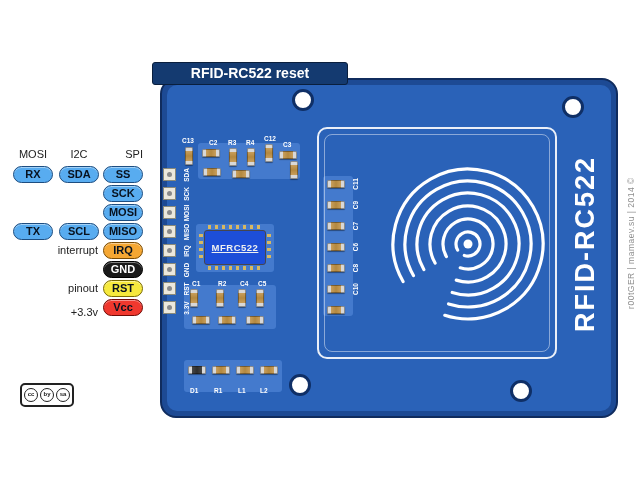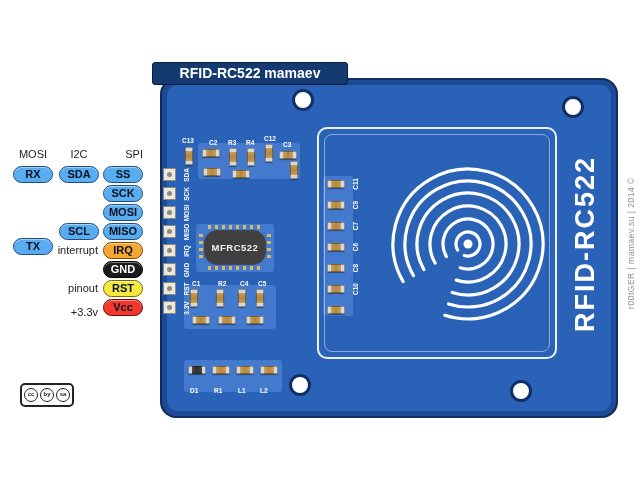--- a/index.html
+++ b/index.html
@@ -25,23 +25,23 @@
         text-shadow:0 0 2px #666;z-index:5;}
 
   
   .pin{position:absolute;left:163px;width:13px;height:13px;background:#ece8dc;
        border:1px solid #8a8a7a;box-sizing:border-box;z-index:3;}
   .pin::after{content:'';position:absolute;left:3px;top:3px;width:5px;height:5px;border-radius:50%;background:#8a8a8a;}
   .vlabel{position:absolute;color:#ffffff;font-weight:bold;font-size:6.5px;white-space:nowrap;
        transform:translate(-50%,-50%) rotate(-90deg);z-index:3;}
 
   
-  .chip{position:absolute;left:204px;top:230px;width:62px;height:35px;background:#404040;
-       border:1px solid #45454f;border-radius:13px;color:#f0f0f0;box-sizing:border-box;
-       font:bold 9.5px/33px "Liberation Sans",sans-serif;text-align:center;z-index:4;letter-spacing:0.5px;}
+  .chip{position:absolute;left:204px;top:230px;width:62px;height:35px;background:#1d4ed8;
+       border:1px solid #45454f;border-radius:3px;color:#f0f0f0;box-sizing:border-box;
+       font:bold 9.5px/33px "Liberation Sans",sans-serif;text-align:center;z-index:4;letter-spacing:0.5px;text-decoration:underline;}
   .chip-pins{position:absolute;background:repeating-linear-gradient(90deg,#d8b860 0 3px,transparent 3px 7px);
        height:4px;z-index:3;}
   .chip-pins.side{background:repeating-linear-gradient(180deg,#d8b860 0 3px,transparent 3px 7px);
        width:4px;height:26px;}
 
   
   .smd{position:absolute;width:18px;height:8px;border-radius:1.5px;z-index:3;
        background:linear-gradient(90deg,#d8d8d8 0 16%,#caa05e 16%,#b3883f 50%,#caa05e 84%,#d8d8d8 84%);
        box-shadow:0 1px 1px rgba(0,0,0,0.4);border:0.5px solid rgba(0,0,0,0.35);box-sizing:border-box;}
   .smd.v{width:8px;height:18px;
@@ -189,35 +189,35 @@
 
   <div class="smd dark" style="left:188px;top:366px;"></div>
   <div class="smd" style="left:212px;top:366px;"></div>
   <div class="smd" style="left:236px;top:366px;"></div>
   <div class="smd" style="left:260px;top:366px;"></div>
   <span class="clabel" style="left:190px;top:387px;">D1</span>
   <span class="clabel" style="left:214px;top:387px;">R1</span>
   <span class="clabel" style="left:238px;top:387px;">L1</span>
   <span class="clabel" style="left:260px;top:387px;">L2</span>
 
-  <div class="titlebox">RFID-RC522 mamaev</div>
+  <div class="titlebox">RFID-RC522 reset</div>
 
 
   <span class="colhead" style="left:13px;top:148px;">MOSI</span>
   <span class="colhead" style="left:59px;top:148px;">I2C</span>
   <span class="colhead" style="left:103px;top:148px;text-align:right;">SPI</span>
 
   <div class="pill blue" style="left:13px;top:166px;">RX</div>
   <div class="pill blue" style="left:59px;top:166px;">SDA</div>
   <div class="pill blue" style="left:103px;top:166px;">SS</div>
 
   <div class="pill blue" style="left:103px;top:185px;">SCK</div>
   <div class="pill blue" style="left:103px;top:204px;">MOSI</div>
 
-  <div class="pill blue" style="left:13px;top:238px;">TX</div>
+  <div class="pill blue" style="left:13px;top:223px;">TX</div>
   <div class="pill blue" style="left:59px;top:223px;">SCL</div>
   <div class="pill blue" style="left:103px;top:223px;">MISO</div>
 
   <span class="prefix" style="left:18px;top:244px;">interrupt</span>
   <div class="pill orange" style="left:103px;top:242px;">IRQ</div>
 
   <div class="pill black" style="left:103px;top:261px;">GND</div>
 
   <span class="prefix" style="left:18px;top:282px;">pinout</span>
   <div class="pill yellow" style="left:103px;top:280px;">RST</div>

